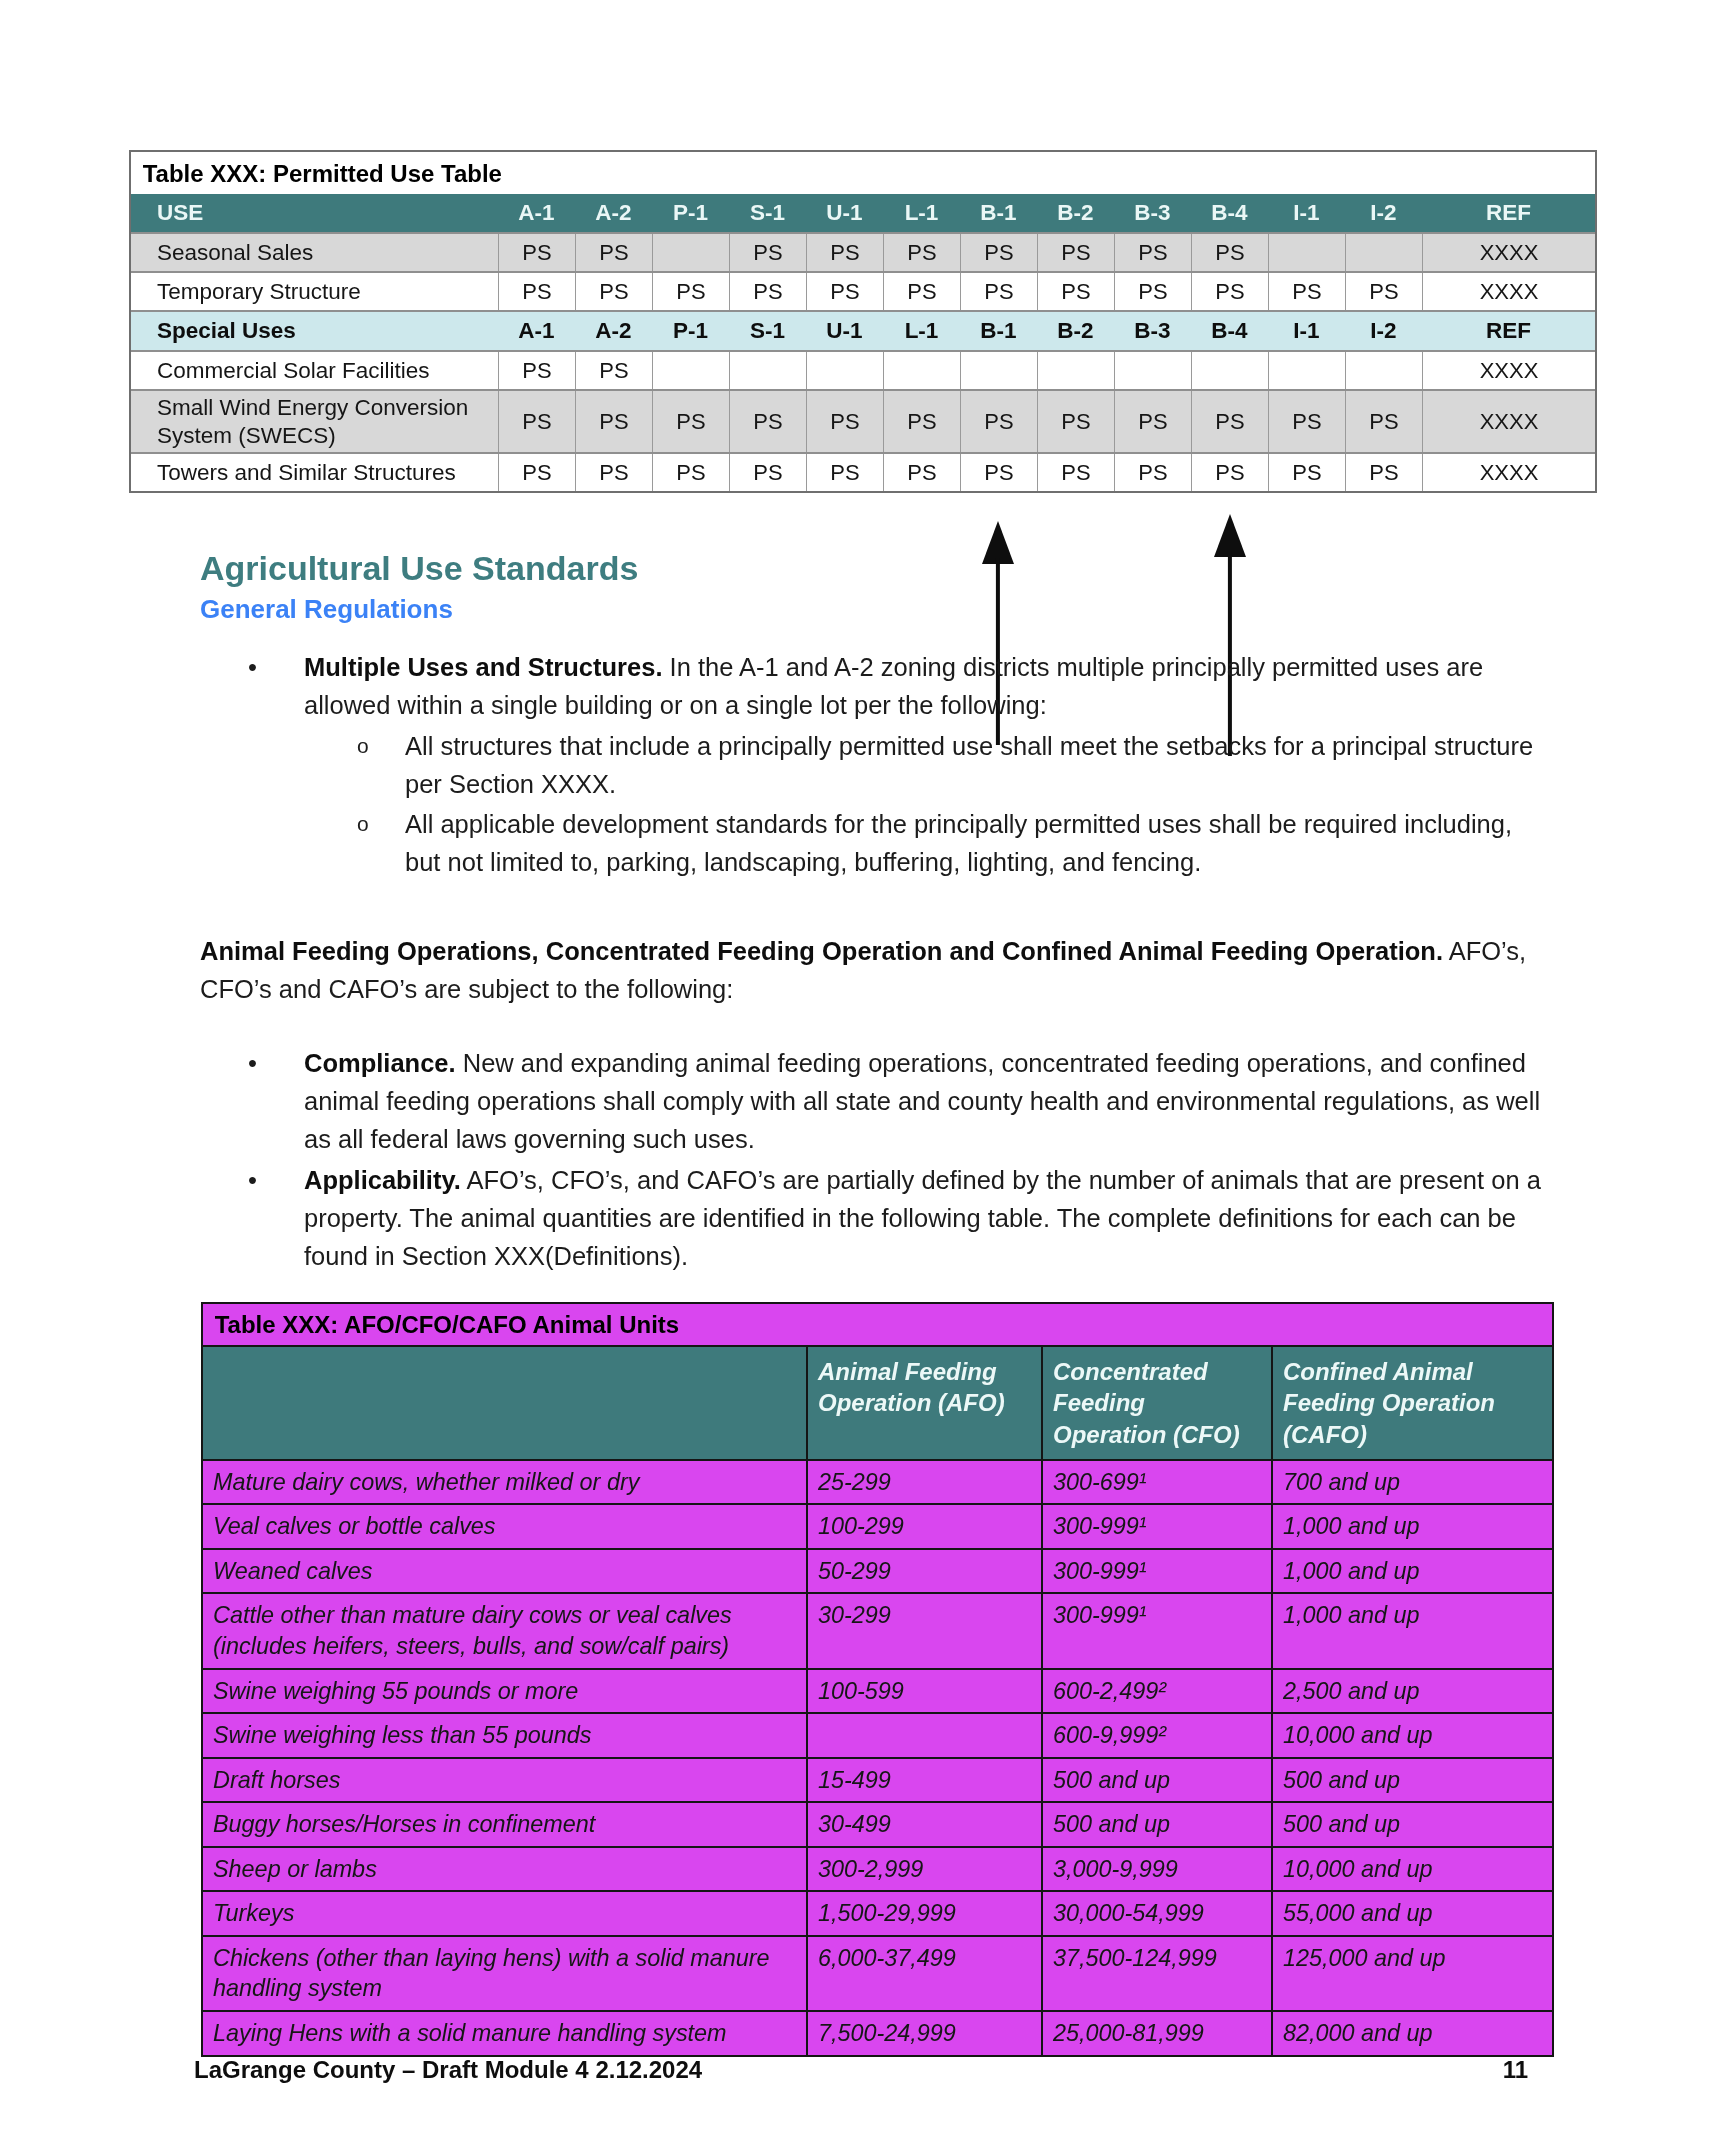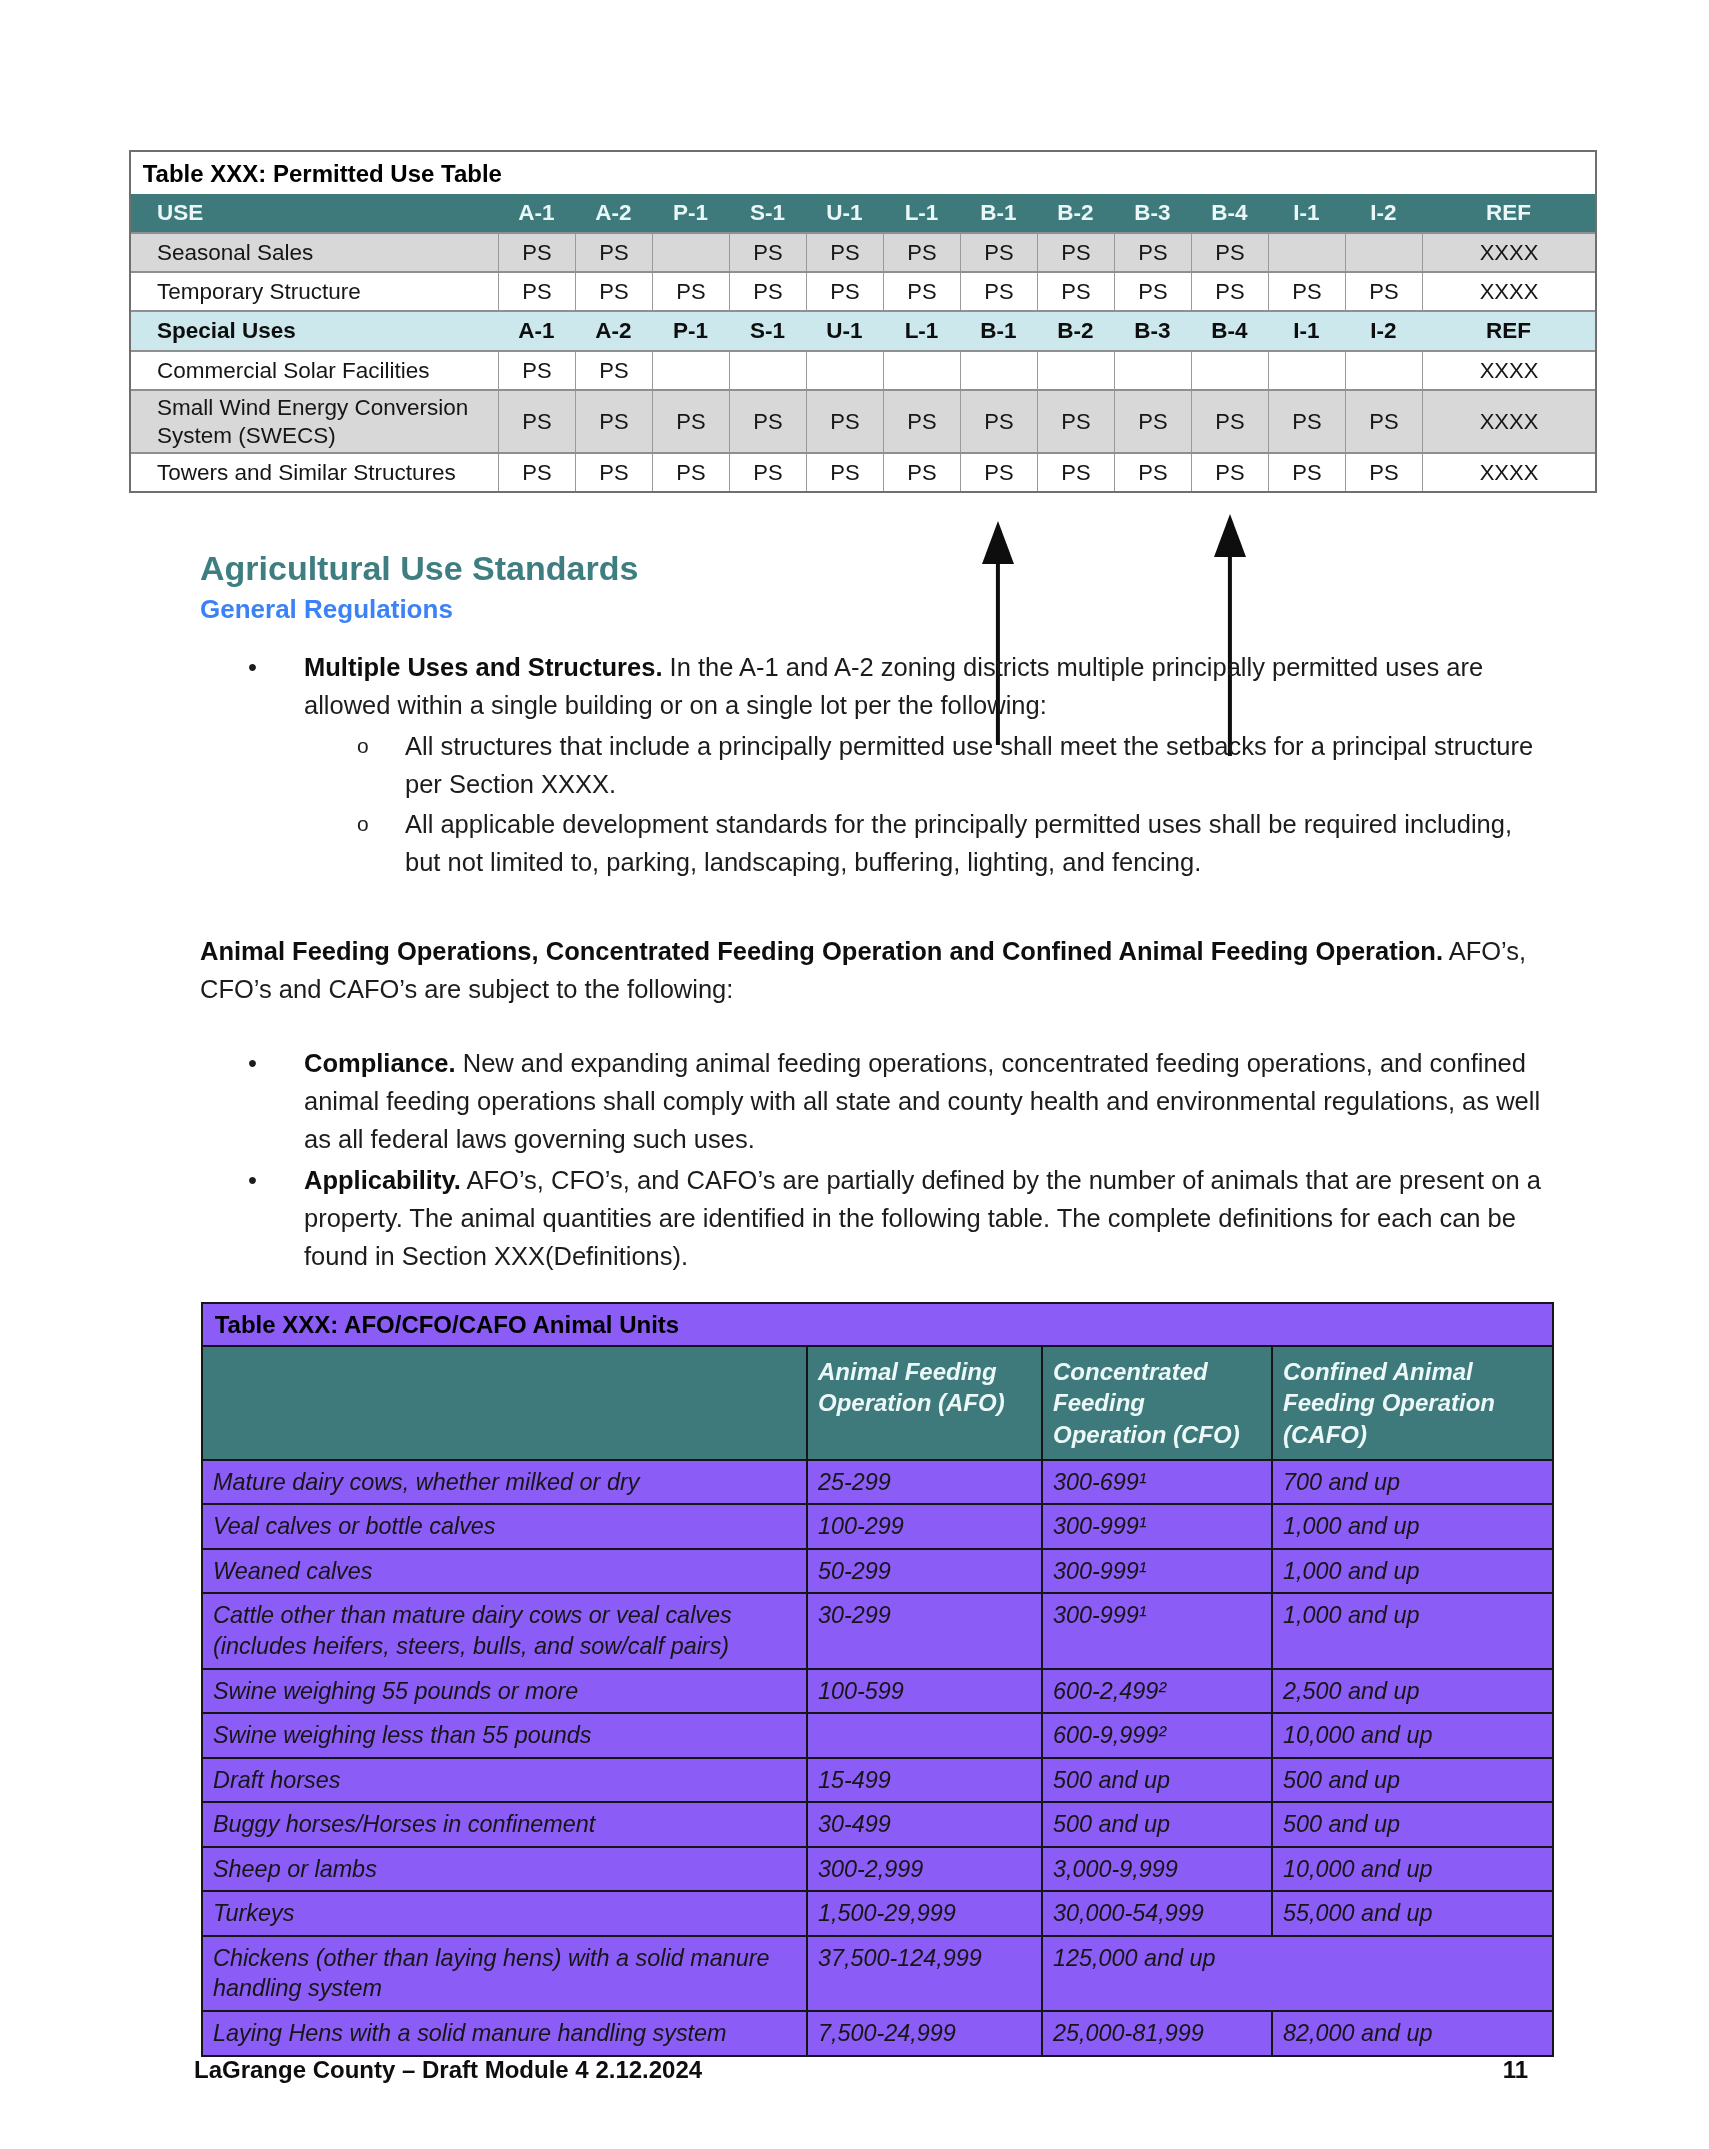--- a/index.html
+++ b/index.html
@@ -40,21 +40,21 @@
   .textblock{font-size:25.5px;line-height:38px;color:#1c1c1c;}
   .bullets1{position:absolute;left:200px;top:648px;width:1336px;}
   .bullets2{position:absolute;left:200px;top:1044px;width:1343px;}
   .afo{position:absolute;left:200px;top:932px;width:1343px;}
   .bullet{display:flex;margin-bottom:2.5px;}
   .lvl1 > .marker{flex:0 0 104px;padding-left:48px;box-sizing:border-box;}
   .lvl2 > .marker{flex:0 0 205px;padding-left:157px;box-sizing:border-box;font-size:21px;}
   .btext{flex:1;}
   .bold{font-weight:bold;color:#0e0e0e;}
   
-  .frame2{position:absolute;left:201px;top:1302px;width:1353px;border:2.5px solid #151515;background:#8b5cf6;box-sizing:border-box;}
+  .frame2{position:absolute;left:201px;top:1302px;width:1353px;border:2.5px solid #151515;background:#d946ef;box-sizing:border-box;}
   .t2ttl{font-weight:bold;font-size:24px;padding:6.7px 11.7px;border-bottom:2.5px solid #151515;color:#000;}
   .g2{display:grid;grid-template-columns:603px 235px 230px 1fr;}
   .g2 .c{border-left:2.5px solid #151515;padding:5.8px 10px;font-size:23.4px;line-height:1.32;min-height:38px;box-sizing:border-box;font-style:italic;}
   .g2 .c:first-child{border-left:none;}
   .hr2{background:var(--teal);}
   .hr2 .c{color:#ecf8f7;font-weight:bold;font-size:24px;padding:8.3px 10px;}
   .row2{border-top:2.5px solid #151515;}
   
   .footer-left{position:absolute;left:194px;top:2056px;font-size:24px;font-weight:600;color:#0e0e0e;}
   .footer-page{position:absolute;right:182px;top:2056px;font-size:24px;font-weight:600;color:#0e0e0e;}
@@ -293,20 +293,21 @@
       <div class="c">10,000 and up</div>
     </div>
     <div class="g2 row2">
       <div class="c">Turkeys</div>
       <div class="c">1,500-29,999</div>
       <div class="c">30,000-54,999</div>
       <div class="c">55,000 and up</div>
     </div>
     <div class="g2 row2">
       <div class="c">Chickens (other than laying hens) with a solid manure handling system</div>
+      <div class="c">6,000-37,499</div>
       <div class="c">37,500-124,999</div>
       <div class="c">125,000 and up</div>
     </div>
     <div class="g2 row2">
       <div class="c">Laying Hens with a solid manure handling system</div>
       <div class="c">7,500-24,999</div>
       <div class="c">25,000-81,999</div>
       <div class="c">82,000 and up</div>
     </div>
   </div>

